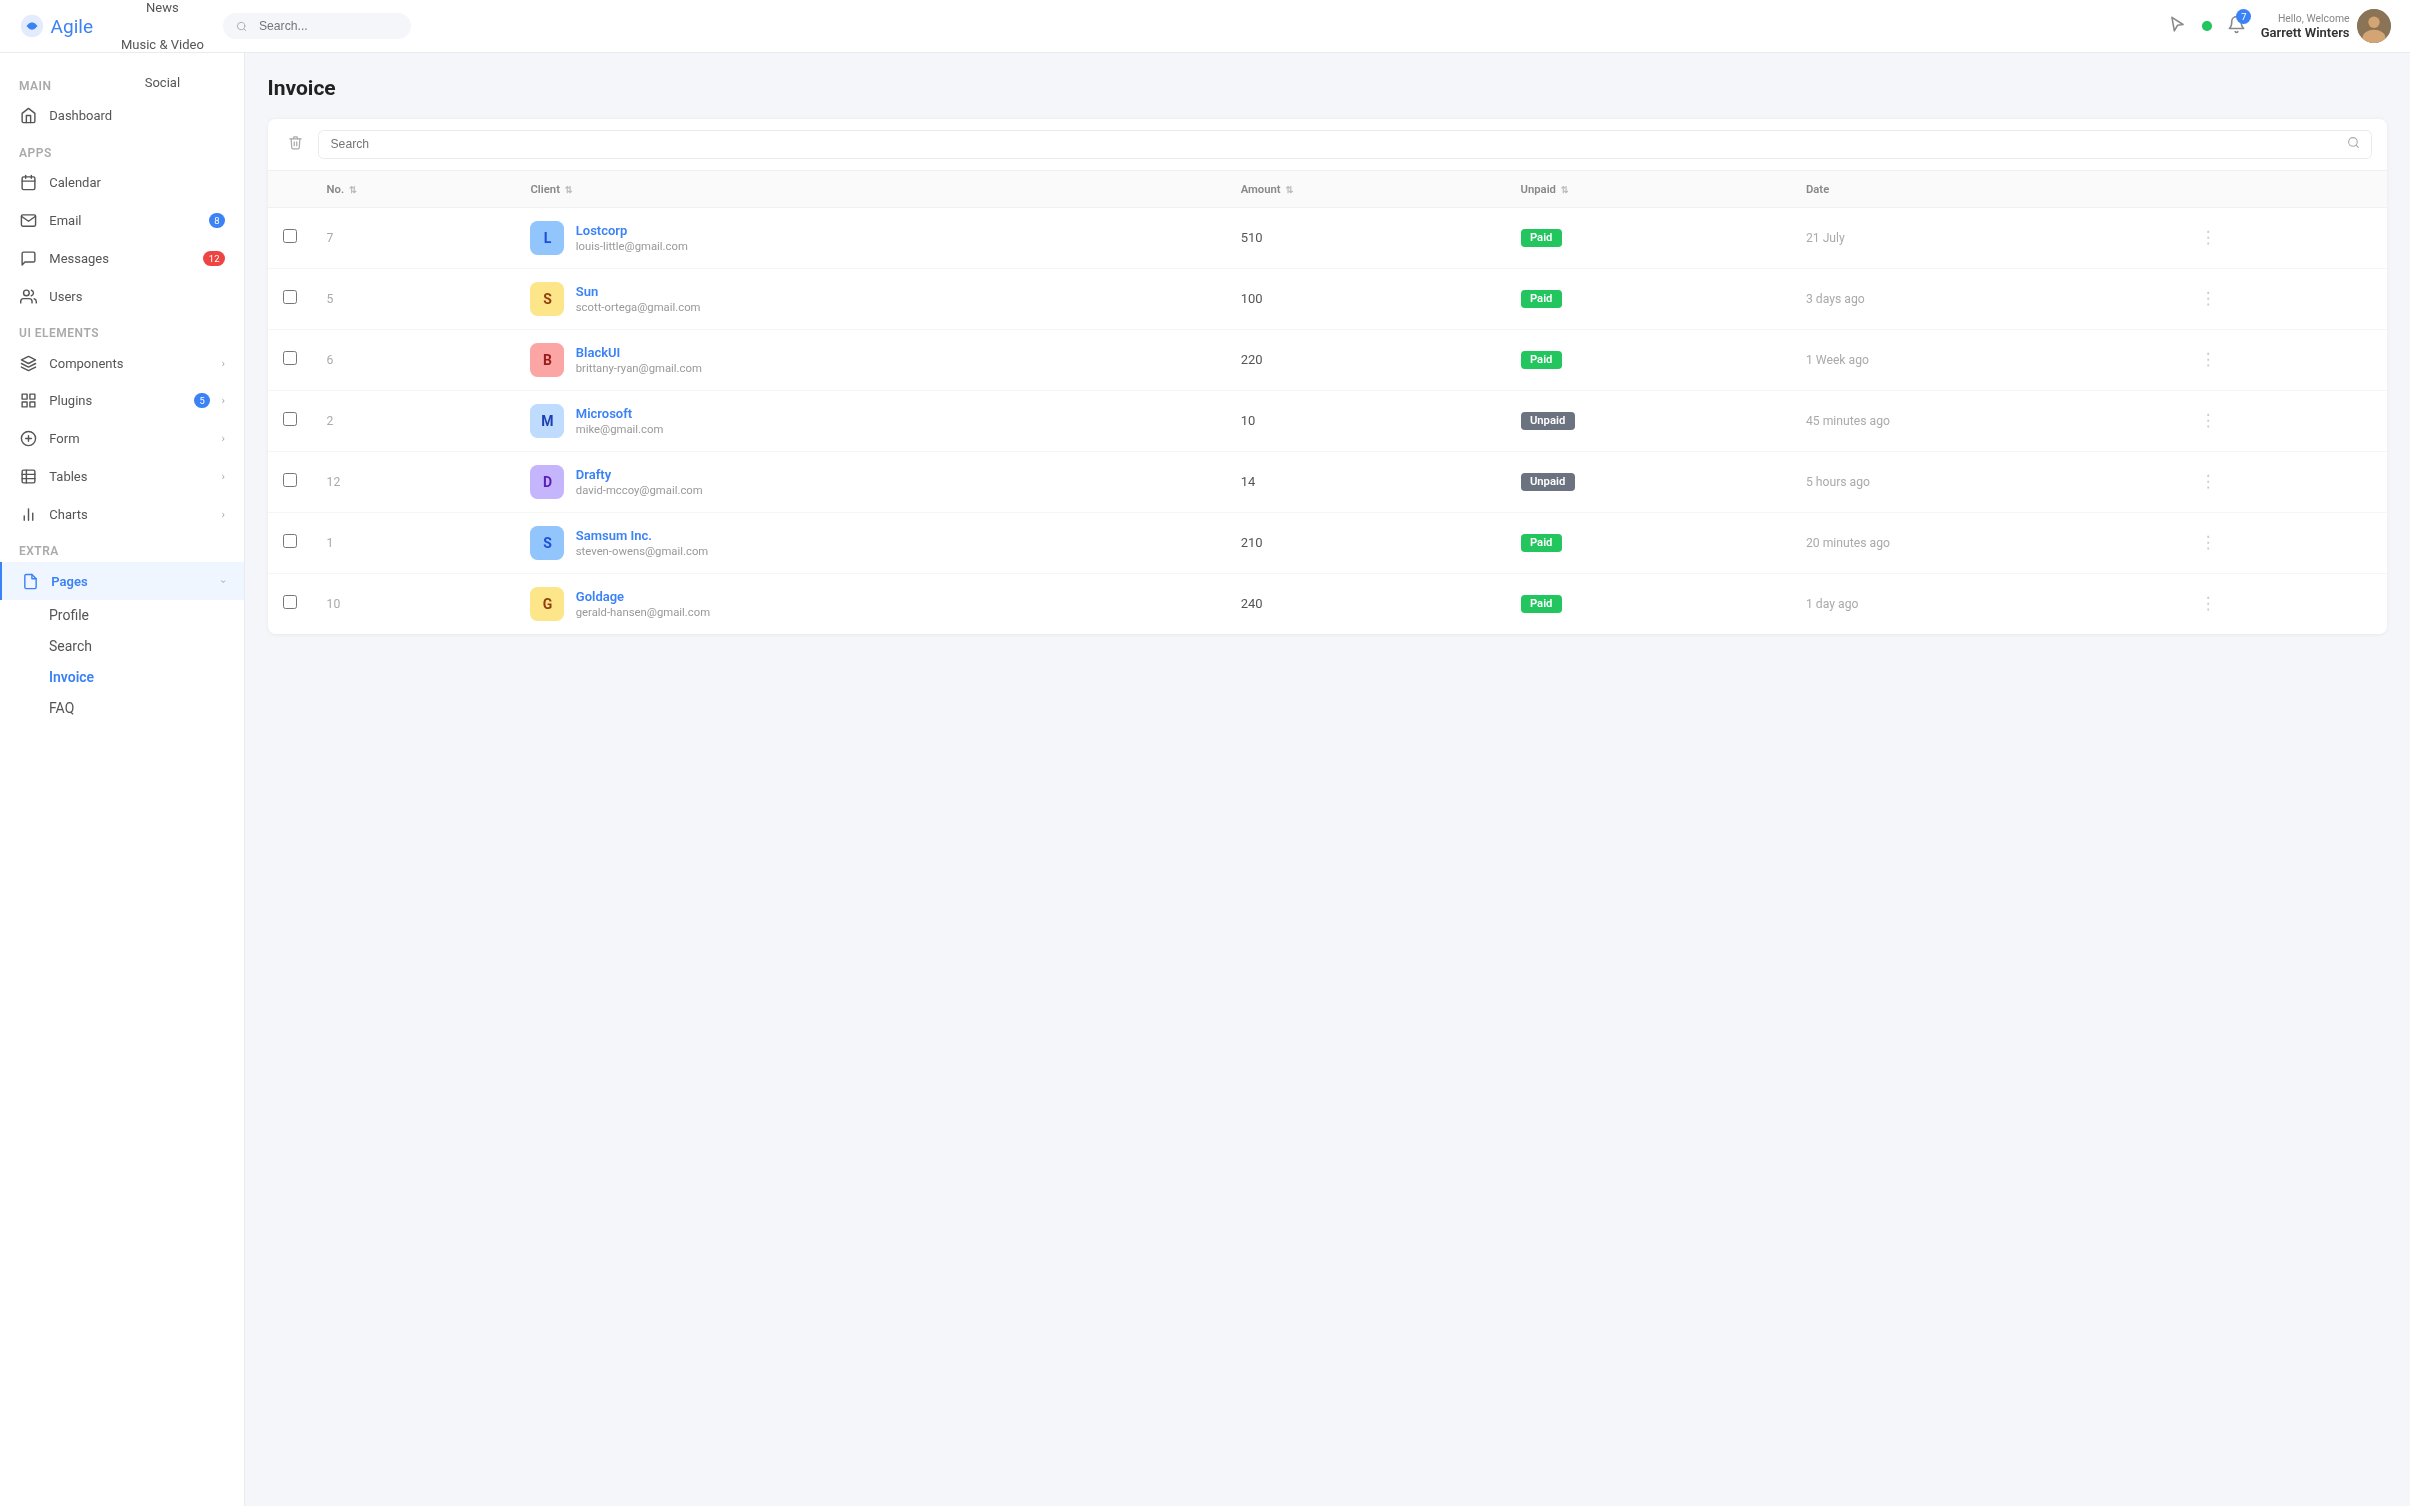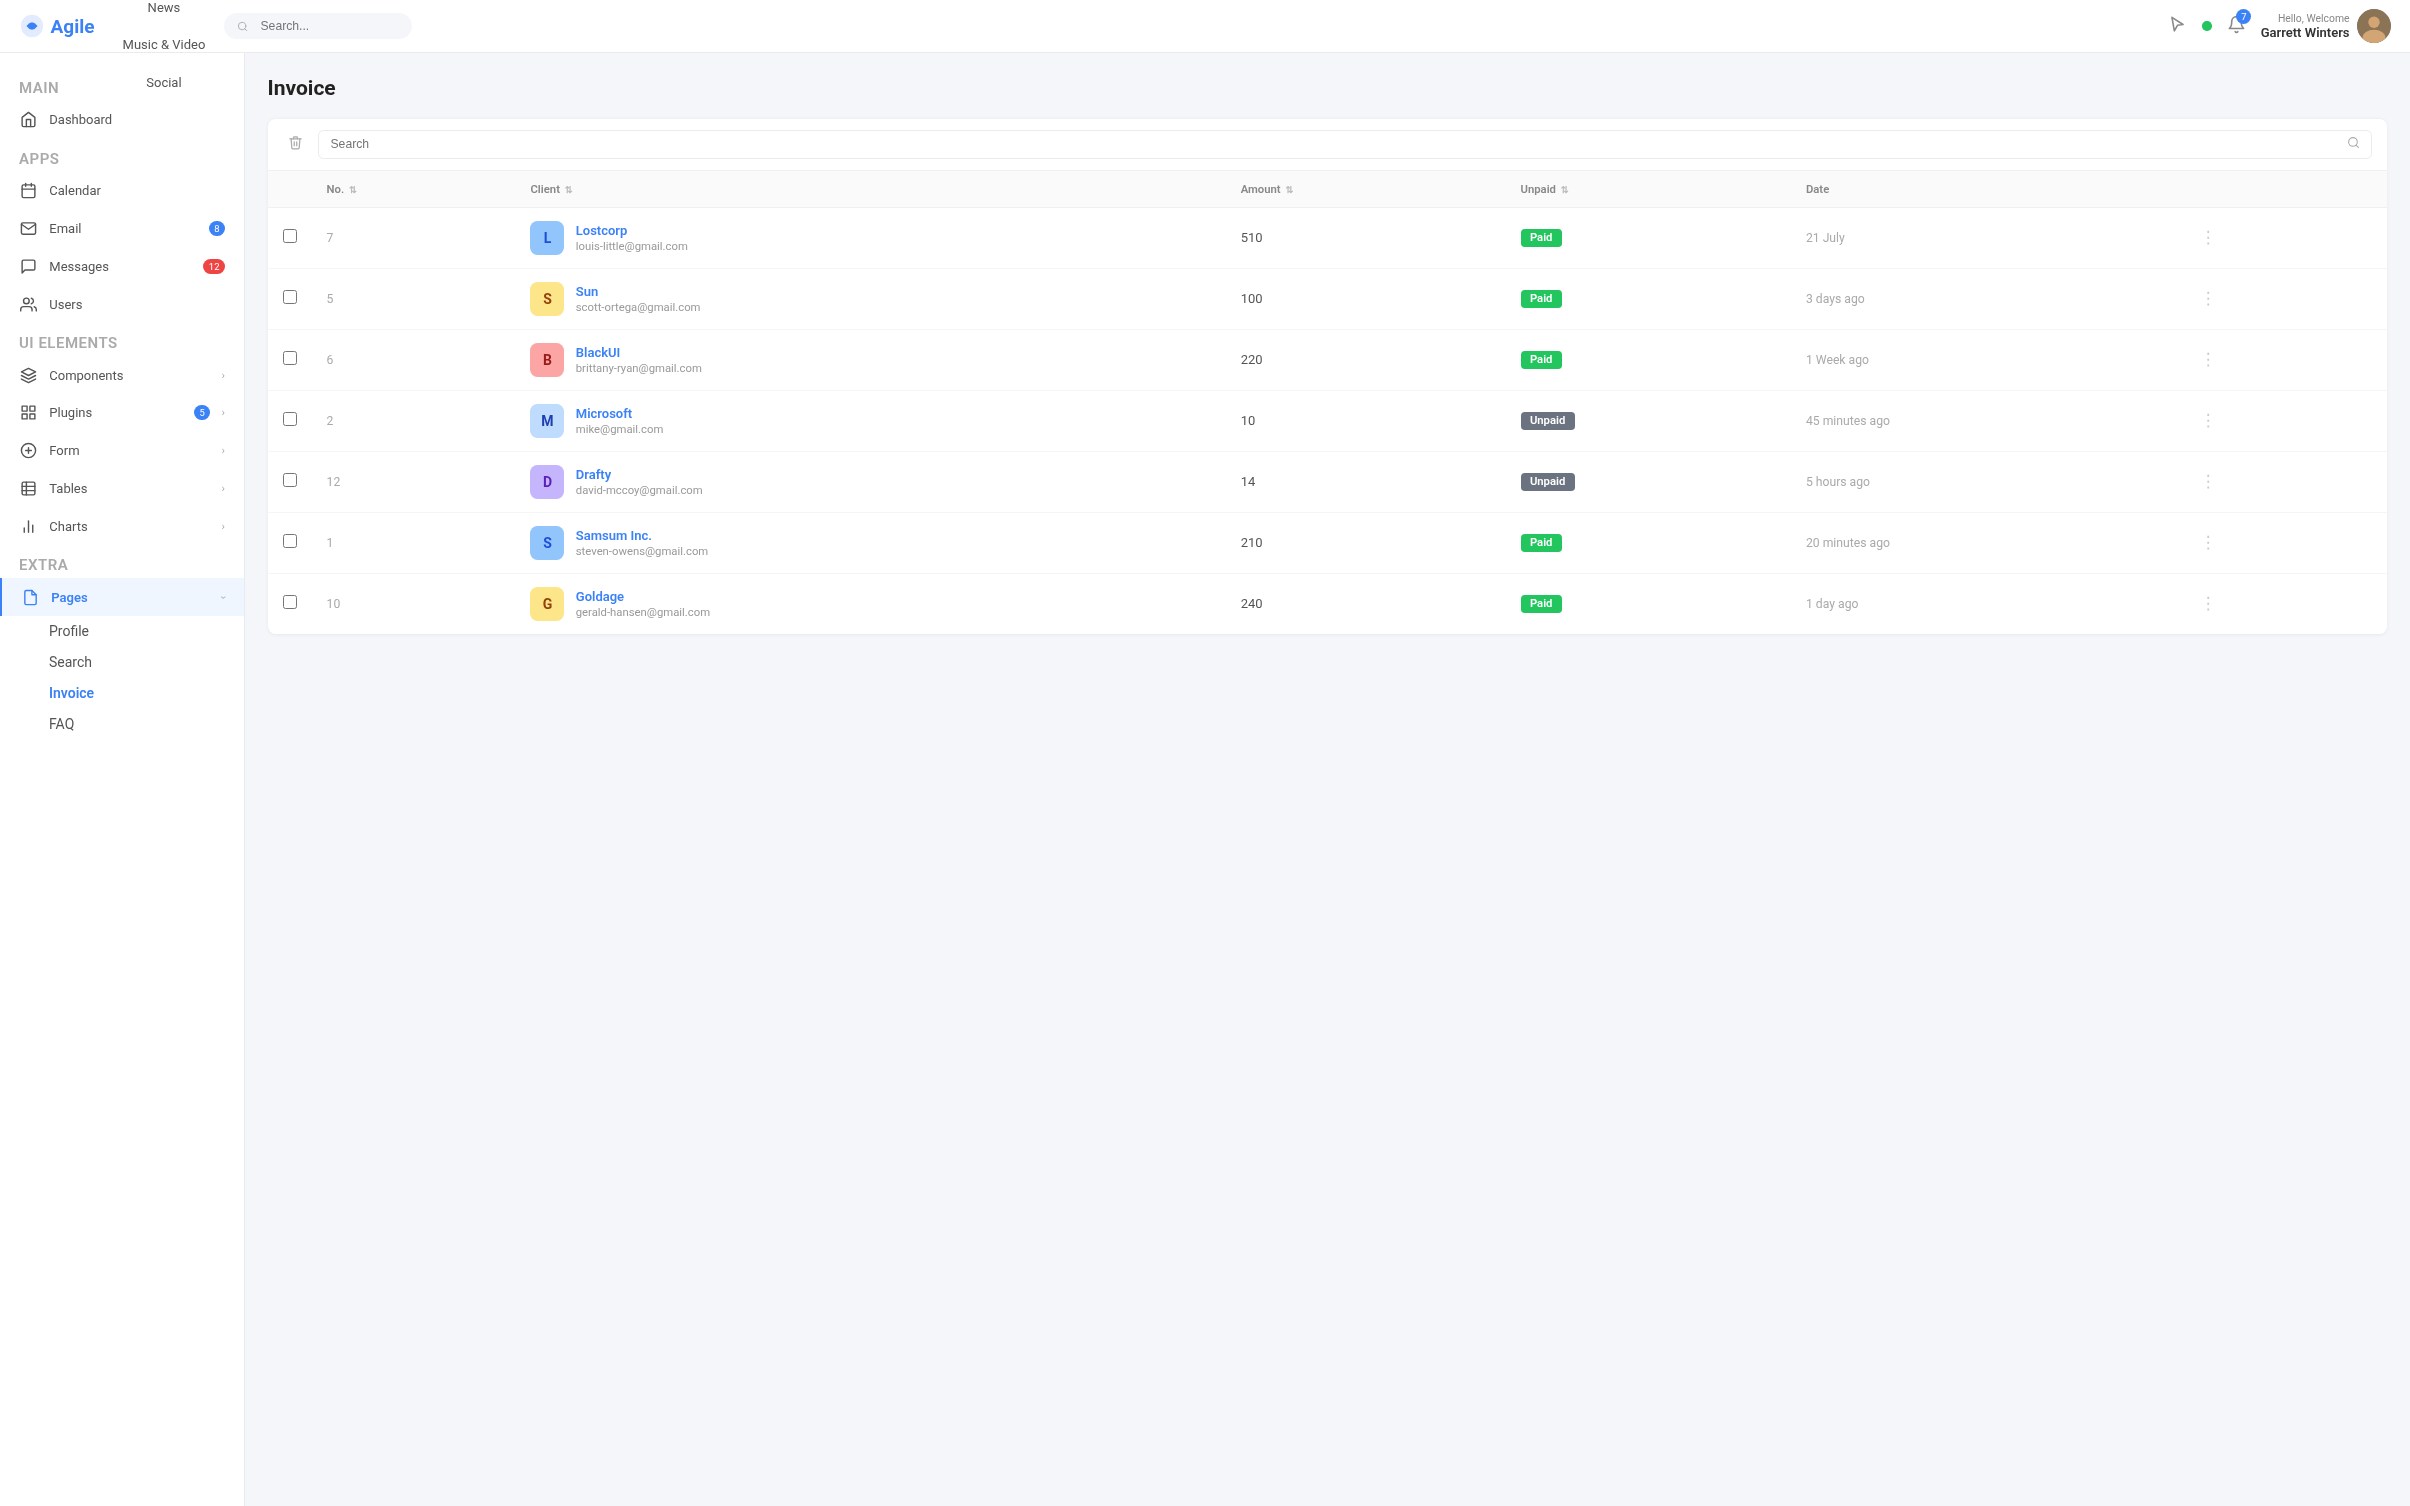--- a/index.html
+++ b/index.html
@@ -3,42 +3,42 @@
   <meta charset="utf-8">
   <style>
     * { box-sizing: border-box; margin: 0; padding: 0; }
     body { font-family: -apple-system, BlinkMacSystemFont, 'Segoe UI', Roboto, sans-serif; background: #f4f6f9; color: #333; font-size: 13px; }
 
     
     .topnav {
       display: flex; align-items: center; background: #fff; height: 53px;
       padding: 0 19px; border-bottom: 0.9px solid #e8ecef; position: fixed; top: 0; left: 0; right: 0; z-index: 100;
     }
-    .topnav-logo { display: flex; align-items: center; gap: 5.6px; font-size: 19px; font-weight: 700; color: #3b82f6; margin-right: 28px; }
+    .topnav-logo { display: flex; align-items: center; gap: 5.6px; font-size: 19px; font-weight: 400; color: #3b82f6; margin-right: 28px; }
     .topnav-logo-icon { width: 26px; height: 26px; }
     .topnav-links { display: flex; gap: 22.6px; align-items: center; flex-direction: column; }
     .topnav-links a { color: #555; text-decoration: none; font-size: 13px; }
     .topnav-search { display: flex; align-items: center; background: #f4f6f9; border-radius: 19px; padding: 5.6px 13px; margin-left: 19px; gap: 12px; width: 188px; }
     .topnav-search input { border: none; background: transparent; outline: none; color: #888; font-size: 12.2px; width: 100%; }
     .topnav-right { margin-left: auto; display: flex; align-items: center; gap: 15px; }
     .topnav-icon { color: #888; cursor: pointer; position: relative; }
     .topnav-badge { background: #3b82f6; color: #fff; font-size: 9.4px; width: 15px; height: 15px; border-radius: 50%; display: flex; align-items: center; justify-content: center; position: absolute; top: -5.6px; right: -5.6px; }
     .topnav-user { display: flex; align-items: center; gap: 7.5px; }
     .topnav-user-text { text-align: right; }
     .topnav-user-text .hello { font-size: 10.4px; color: #888; }
     .topnav-user-text .name { font-size: 13px; font-weight: 600; color: #333; }
     .topnav-avatar { width: 34px; height: 34px; border-radius: 50%; background: #888; overflow: hidden; }
     .dot-green { width: 9.4px; height: 9.4px; background: #22c55e; border-radius: 50%; cursor: pointer; }
 
     
     .layout { display: flex; padding-top: 53px; min-height: 100vh; }
 
     
     .sidebar { width: 245px; background: #fff; border-right: 0.9px solid #e8ecef; min-height: calc(100vh - 53px); padding: 15px 0; position: fixed; top: 53px; left: 0; bottom: 0; overflow-y: auto; display: flex; flex-direction: column; }
-    .sidebar-section-label { font-size: 15px; color: #aaa; font-weight: 600; padding: 11.3px 19px 3.8px; text-transform: uppercase; letter-spacing: 0.5px; }
+    .sidebar-section-label { font-size: 12px; color: #aaa; font-weight: 600; padding: 11.3px 19px 3.8px; text-transform: uppercase; letter-spacing: 0.5px; }
     .sidebar-item { display: flex; align-items: center; padding: 9.4px 19px; cursor: pointer; gap: 11.3px; color: #555; font-size: 13px; border-radius: 0; position: relative; }
     .sidebar-item.active { background: #eff6ff; color: #3b82f6; border-left: 2.8px solid #3b82f6; }
     .sidebar-item .icon { width: 19px; height: 19px; display: flex; align-items: center; justify-content: center; flex-shrink: 0; }
     .sidebar-item .label { flex: 1; }
     .sidebar-badge { background: #3b82f6; color: #fff; font-size: 9.4px; padding: 1.9px 5.6px; border-radius: 9.4px; }
     .sidebar-badge.red { background: #ef4444; }
     .sidebar-chevron { color: #aaa; font-size: 11.3px; }
     .sidebar-sub { padding-left: 49px; }
     .sidebar-sub-item { padding: 7.5px 19px 7.5px 0; cursor: pointer; color: #555; font-size: 14px; }
     .sidebar-sub-item.active { color: #3b82f6; font-weight: 600; }

